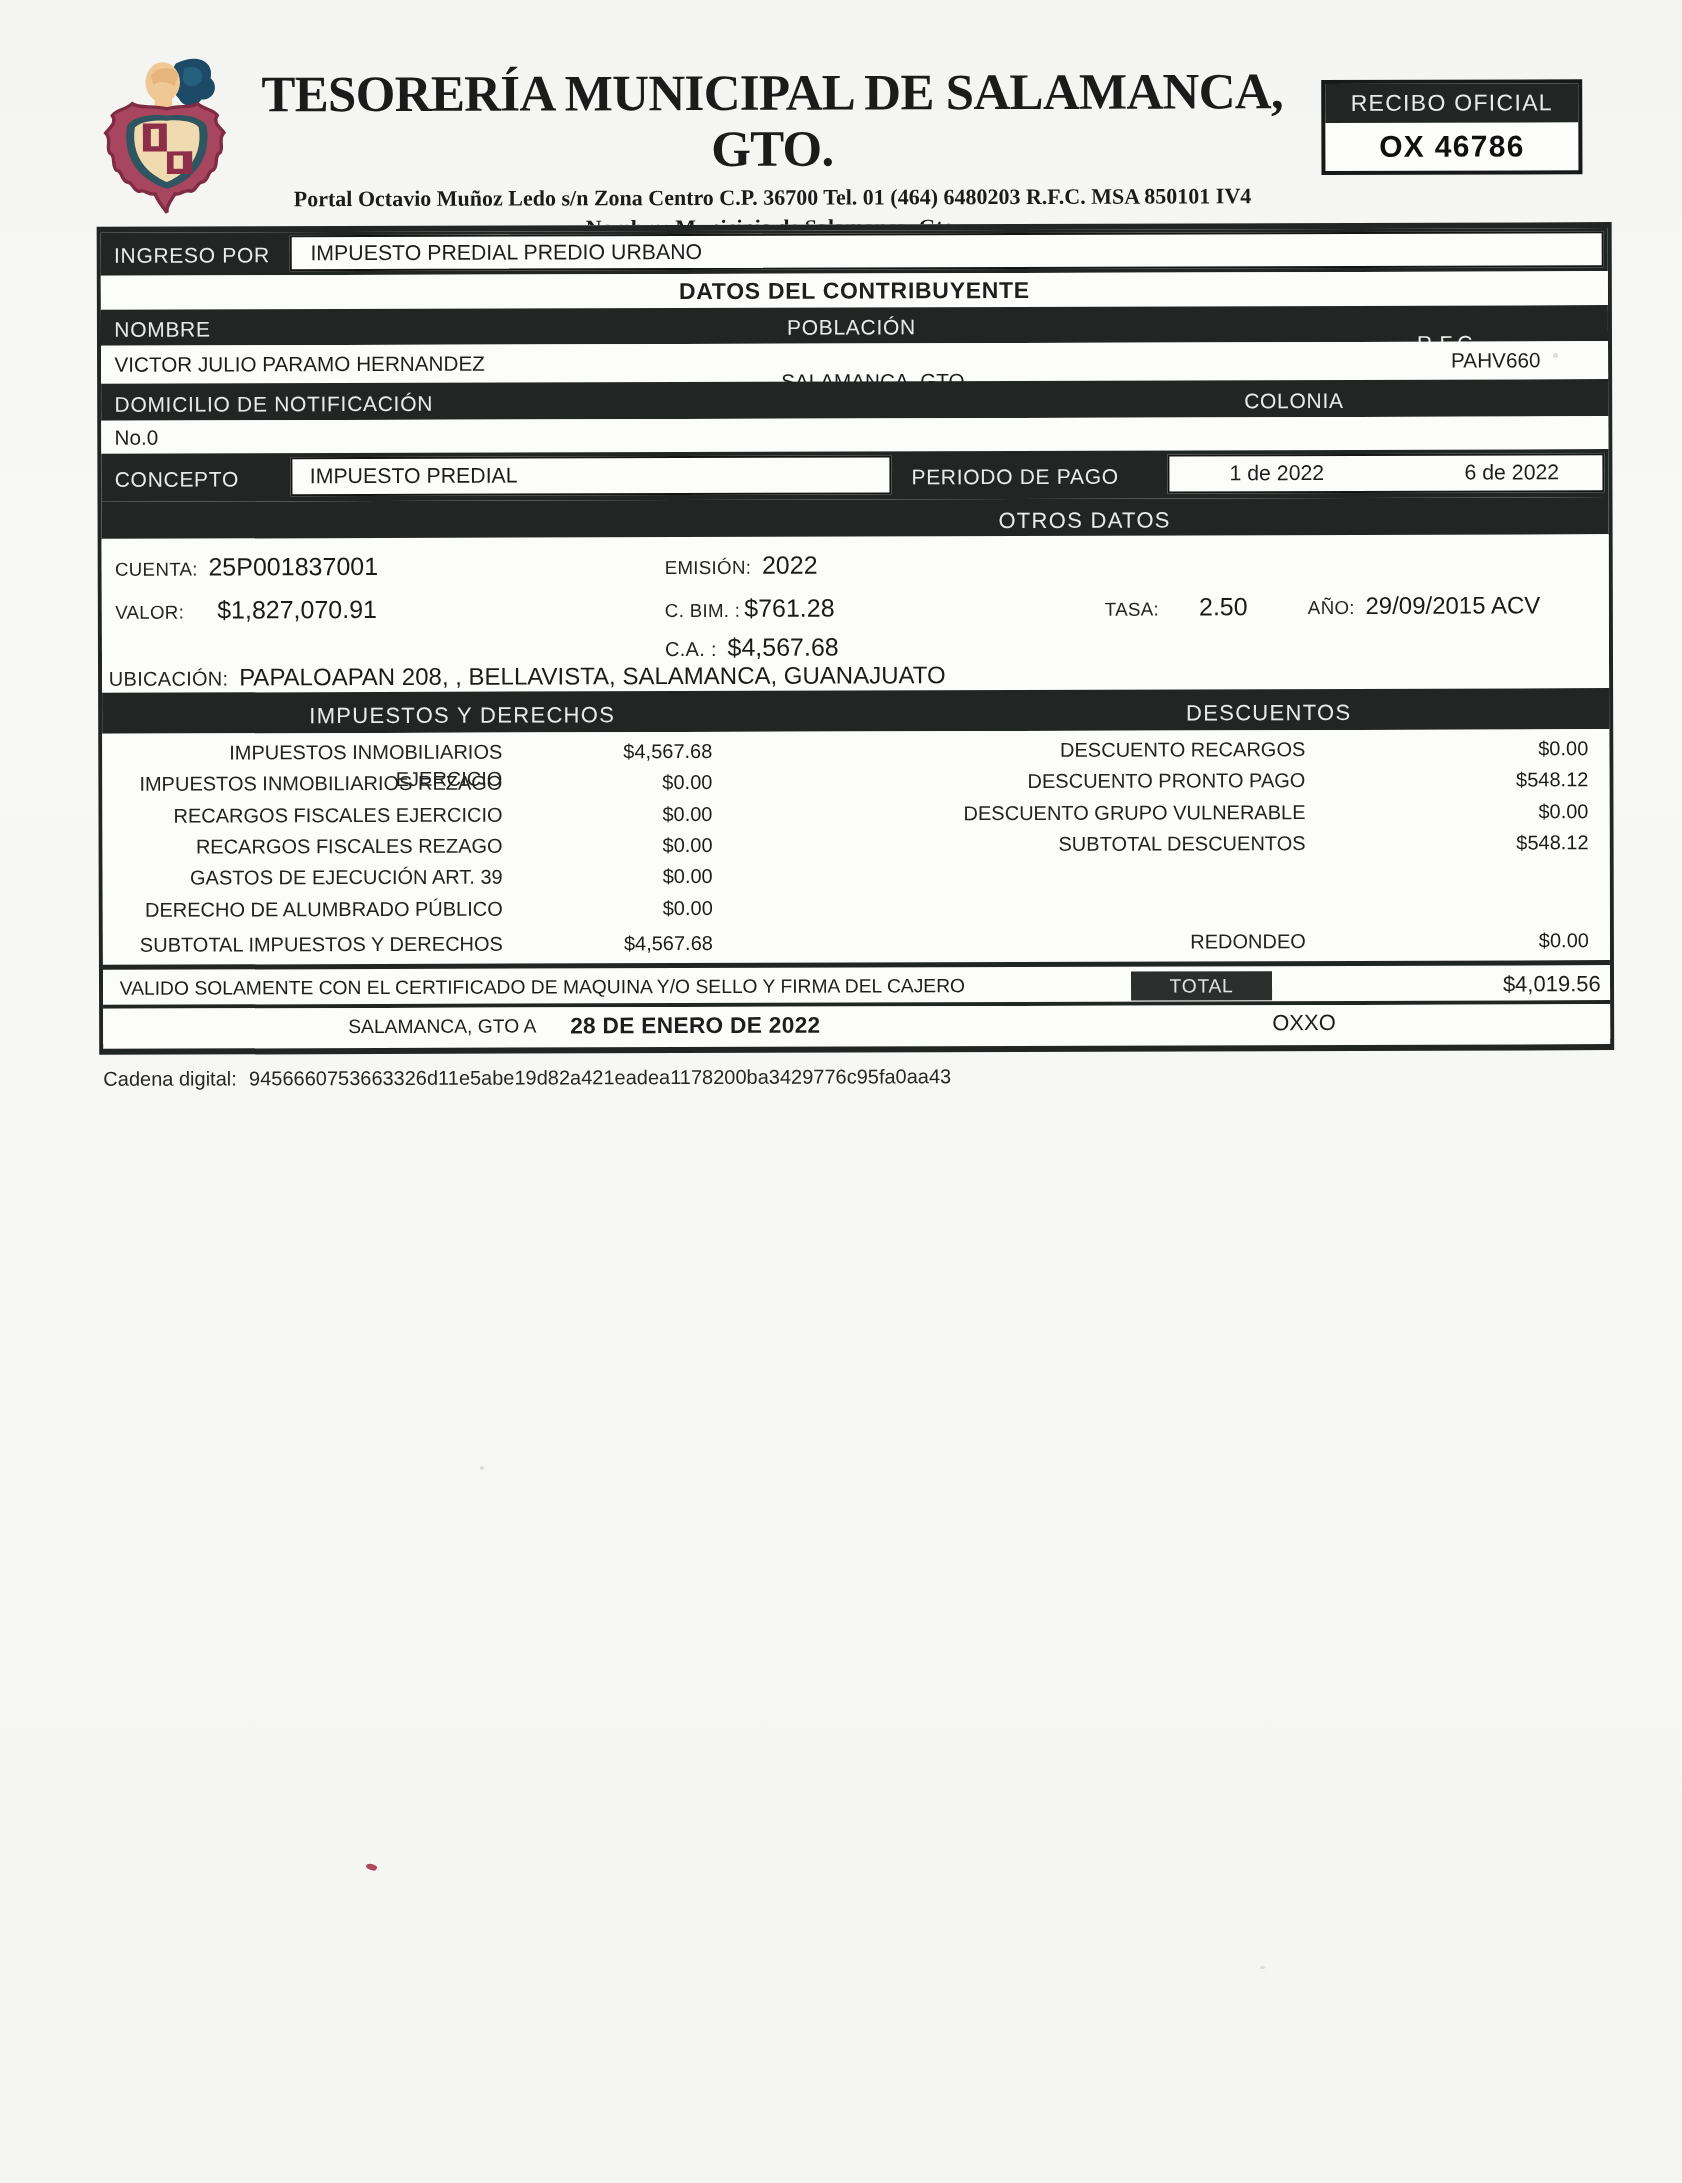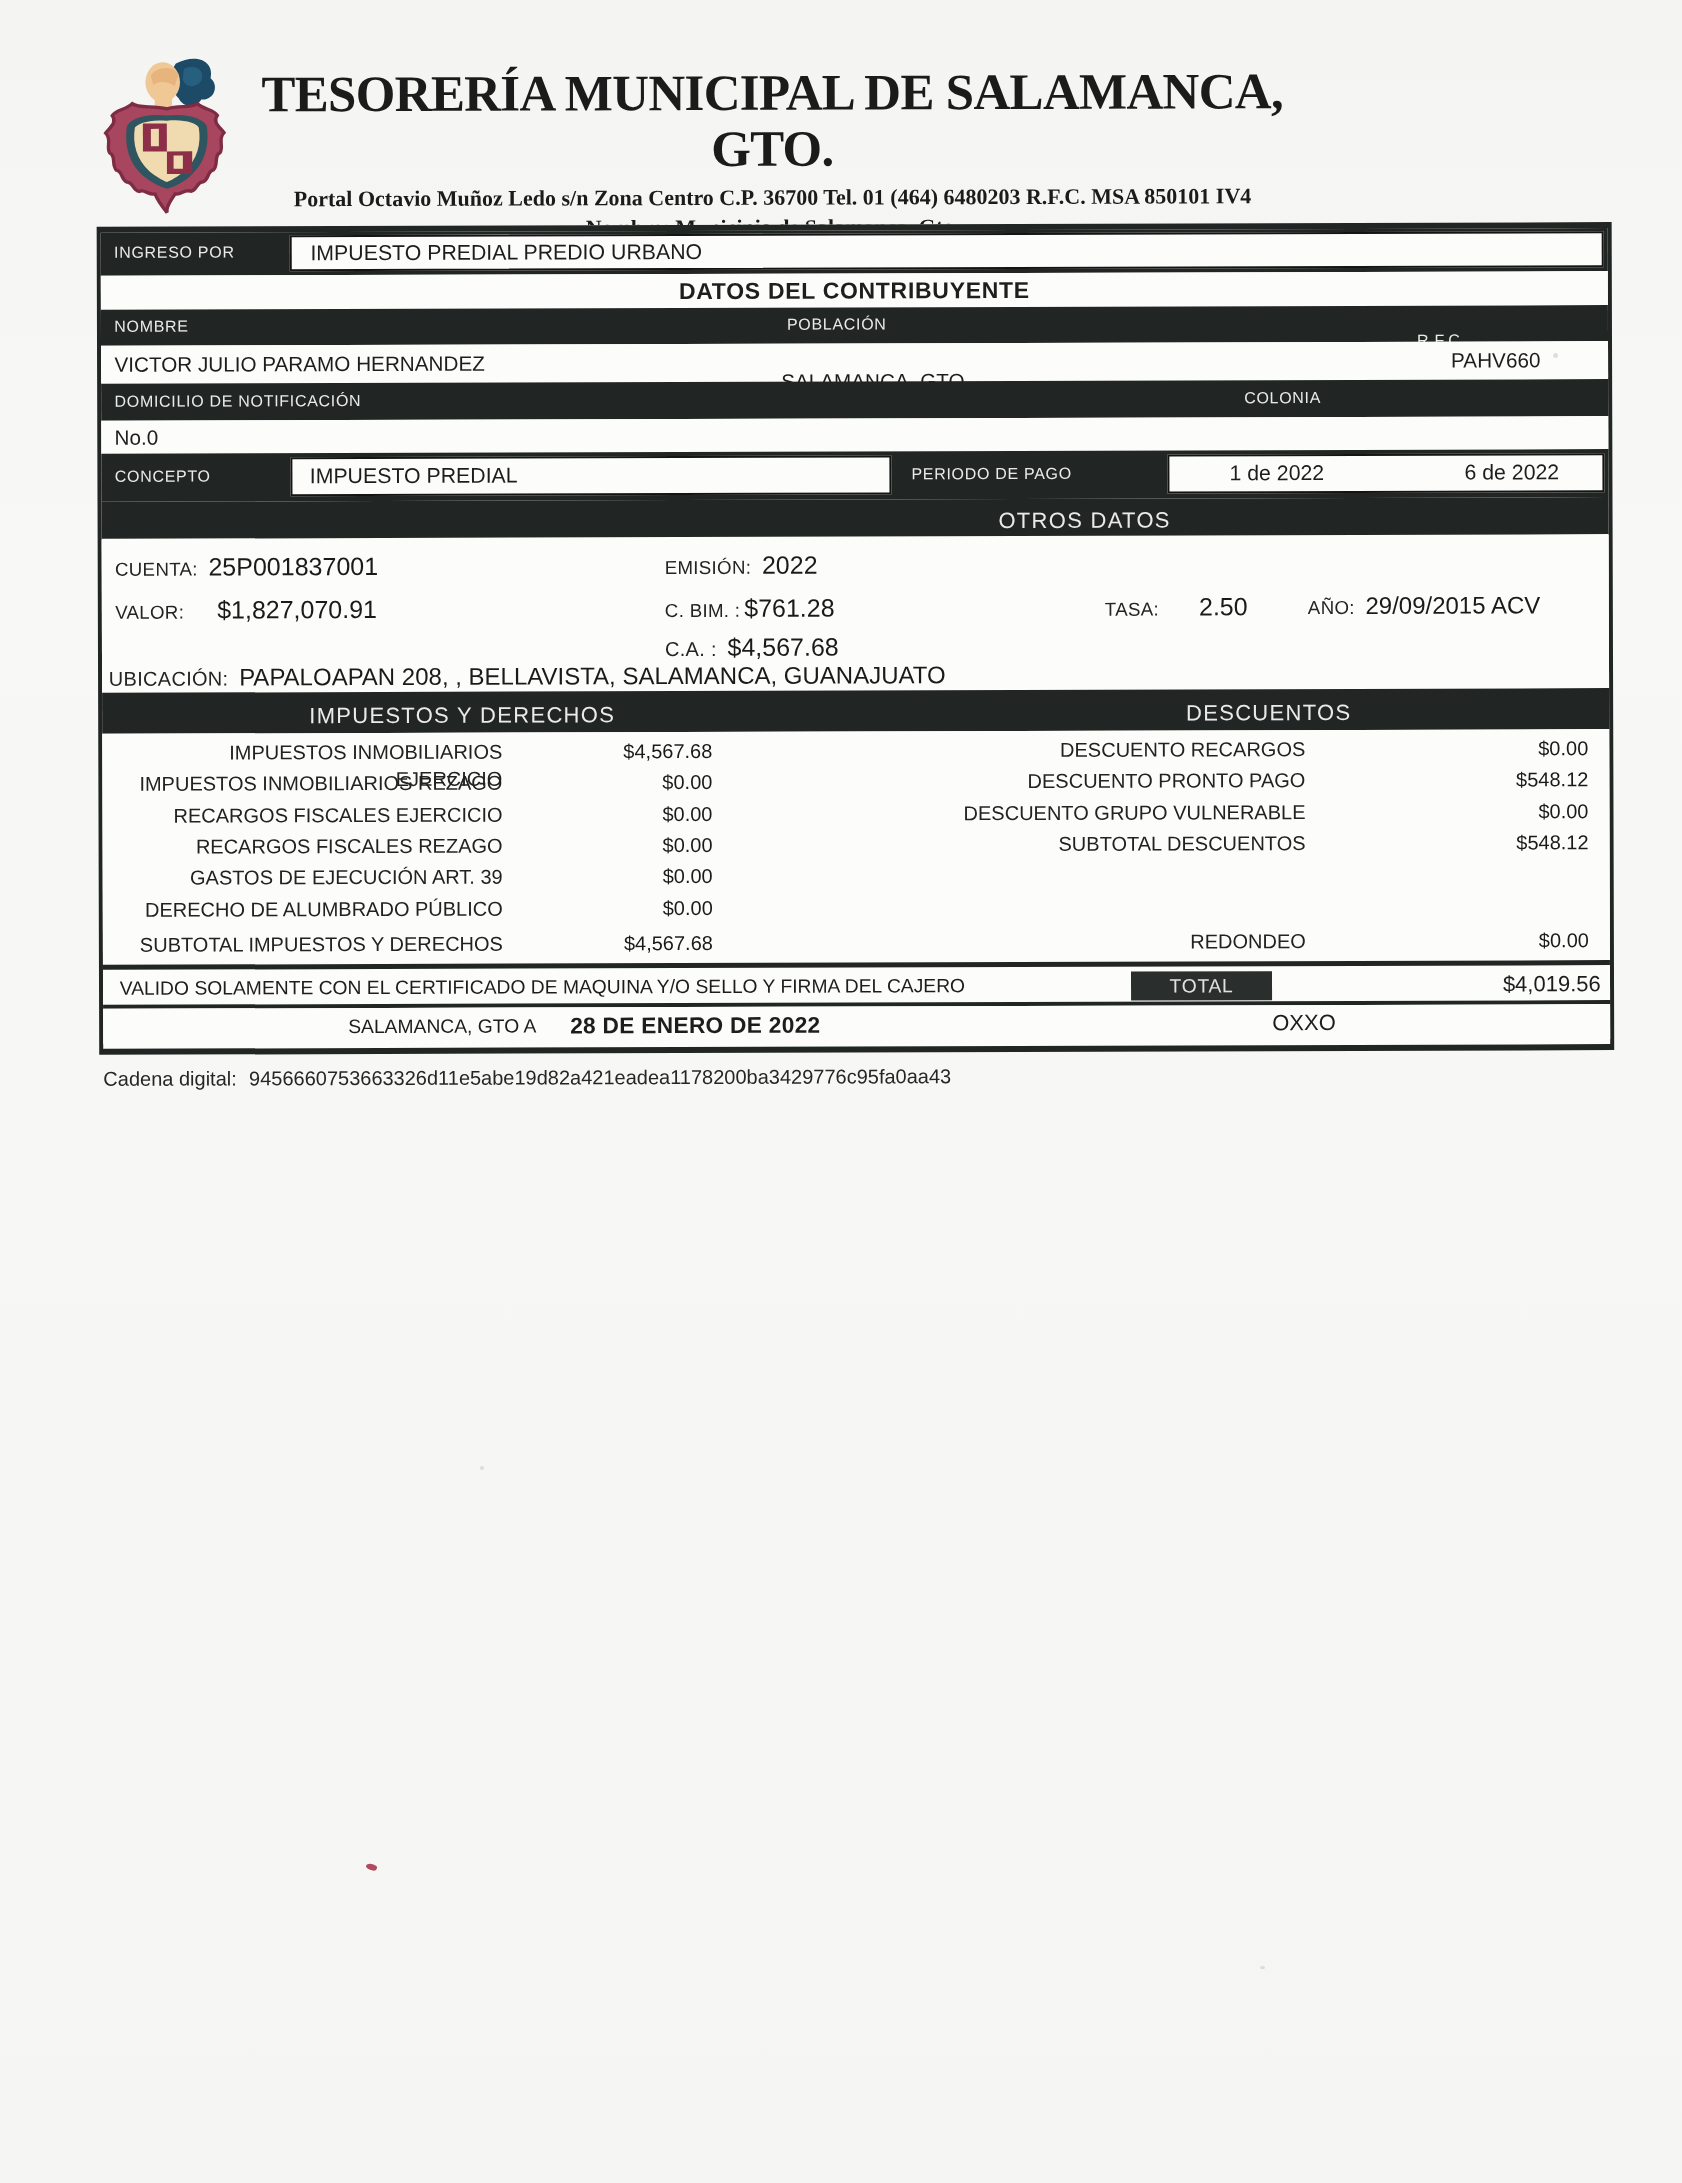--- a/index.html
+++ b/index.html
@@ -22,21 +22,21 @@
   .recibo-head{height:39px;background:#212523;color:#e9ebe9;font-size:23px;
                display:flex;align-items:center;justify-content:center;letter-spacing:1.3px;}
   .recibo-num{height:48px;display:flex;align-items:center;justify-content:center;
               font-size:30px;font-weight:bold;color:#101010;letter-spacing:1.3px;}
   
   .frame{position:absolute;left:97px;top:224px;width:1507px;height:816px;
          border:4.7px solid #212523;border-top-width:6px;border-bottom-width:6px;
          background:#fcfdfb;}
   .bar{position:absolute;left:0;width:1507px;background:#212523;color:#eceeec;}
   .wrow{position:absolute;left:0;width:1507px;background:#fcfdfb;color:#1e1e1e;}
-  .bar-label{position:absolute;font-size:16px;line-height:1;color:#e9ebe9;letter-spacing:0.7px;}
+  .bar-label{position:absolute;font-size:21px;line-height:1;color:#e9ebe9;letter-spacing:0.7px;}
   .cell-text{position:absolute;font-size:20.7px;line-height:1;color:#1d1d1d;}
   .white-box{position:absolute;background:#fcfdfb;border:2.7px solid #141414;box-sizing:border-box;
              display:flex;align-items:center;color:#1d1d1d;}
   .sec-title{position:absolute;font-size:22px;color:#e9ebe9;letter-spacing:1.3px;text-align:center;}
   
   .od-line{position:absolute;white-space:nowrap;}
   .lbl-sm{font-size:18.7px;color:#242424;letter-spacing:0.3px;}
   .val-big{font-size:25px;color:#1a1a1a;margin-left:10.7px;}
   .val-med{font-size:24px;color:#1a1a1a;margin-left:10.7px;}
   
@@ -86,20 +86,24 @@
       <rect x="82" y="116" width="12" height="26" fill="#f0dbb0"></rect>
       <rect x="116" y="156" width="14" height="20" fill="#f0dbb0"></rect>
     </svg>
 
     <div class="hdr-text">
       <div class="hdr-title">TESORERÍA MUNICIPAL DE SALAMANCA, GTO.</div>
       <div class="hdr-addr">Portal Octavio Muñoz Ledo s/n Zona Centro C.P. 36700 Tel. 01 (464) 6480203 R.F.C. MSA 850101 IV4</div>
       <div class="hdr-name">Nombre: Municipio de Salamanca, Gto.</div>
     </div>
 
+    <div class="recibo-box">
+      <div class="recibo-head">RECIBO OFICIAL</div>
+      <div class="recibo-num">OX 46786</div>
+    </div>
 
     <div class="frame">
 
       <div class="bar" style="top:0;height:43px;">
         <span class="bar-label" style="left:13.3px;top:12px;">INGRESO POR</span>
         <div class="white-box" style="left:189px;top:3.3px;width:1314px;height:36px;padding-left:18.7px;font-size:21.3px;">
           <span>IMPUESTO PREDIAL PREDIO URBANO</span>
         </div>
       </div>
 

